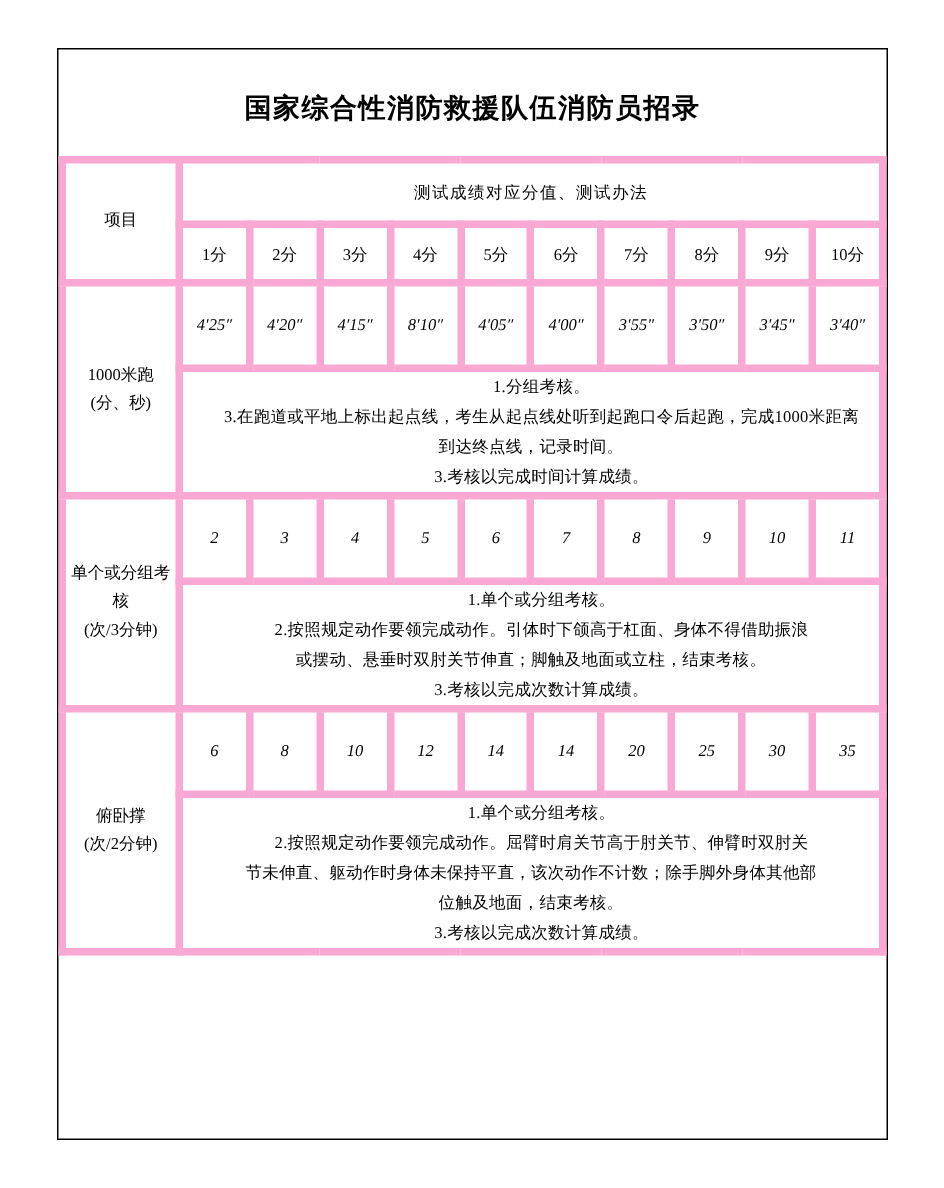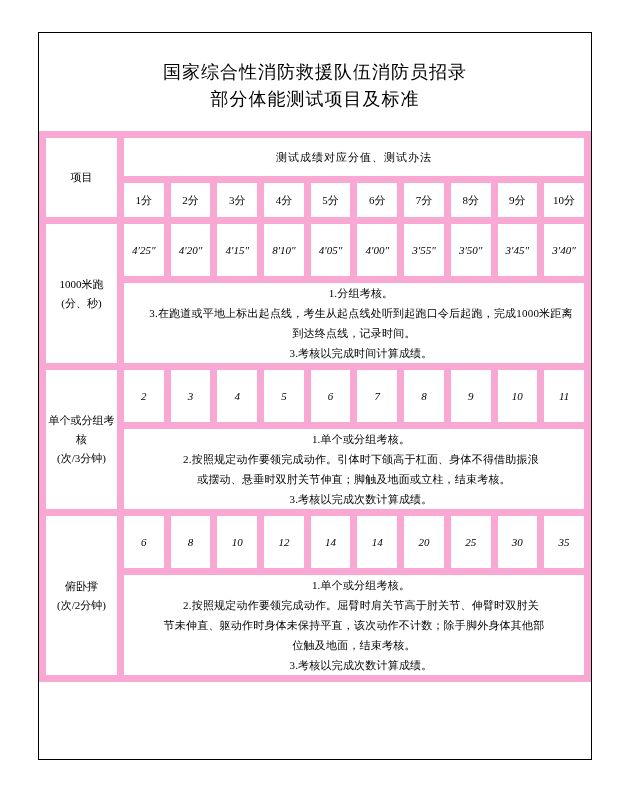--- a/index.html
+++ b/index.html
@@ -29,33 +29,33 @@
     box-sizing: border-box;
     background: #fff;
   }
   .title-block {
     padding-top: 26px;
     padding-bottom: 18px;
     text-align: center;
   }
   .title-line {
     font-family: "Liberation Serif", "DejaVu Serif", serif;
-    font-weight: normal;
+    font-weight: bold;
     font-size: 18px;
     line-height: 27px;
     letter-spacing: 1px;
   }
   table.main {
     border-collapse: collapse;
     table-layout: fixed;
     width: 100%;
     border-top: 1px solid #000;
   }
   table.main td, table.main th {
-    border: 7px solid #f9a8d4;
+    border: 5px solid #f9a8d4;
     text-align: center;
     vertical-align: middle;
     font-size: 11px;
     font-weight: normal;
     padding: 0;
   }
   .col-item { width: 78px; }
   .hdr-big {
     font-size: 13.5px;
     font-weight: bold;
@@ -93,21 +93,20 @@
   }
 </style>
 </head>
 <body>
 
 <div class="page">
   <div class="sheet">
 
     <div class="title-block">
       <div class="title-line">国家综合性消防救援队伍消防员招录</div>
-      <div class="title-line">部分体能测试项目及标准</div>
     </div>
 
     <table class="main">
       <colgroup>
         <col class="col-item">
       </colgroup>
       <tbody>
         <tr>
           <td rowspan="2" class="item-label">项目</td>
           <td colspan="10" class="hdr-big">测试成绩对应分值、测试办法</td>

